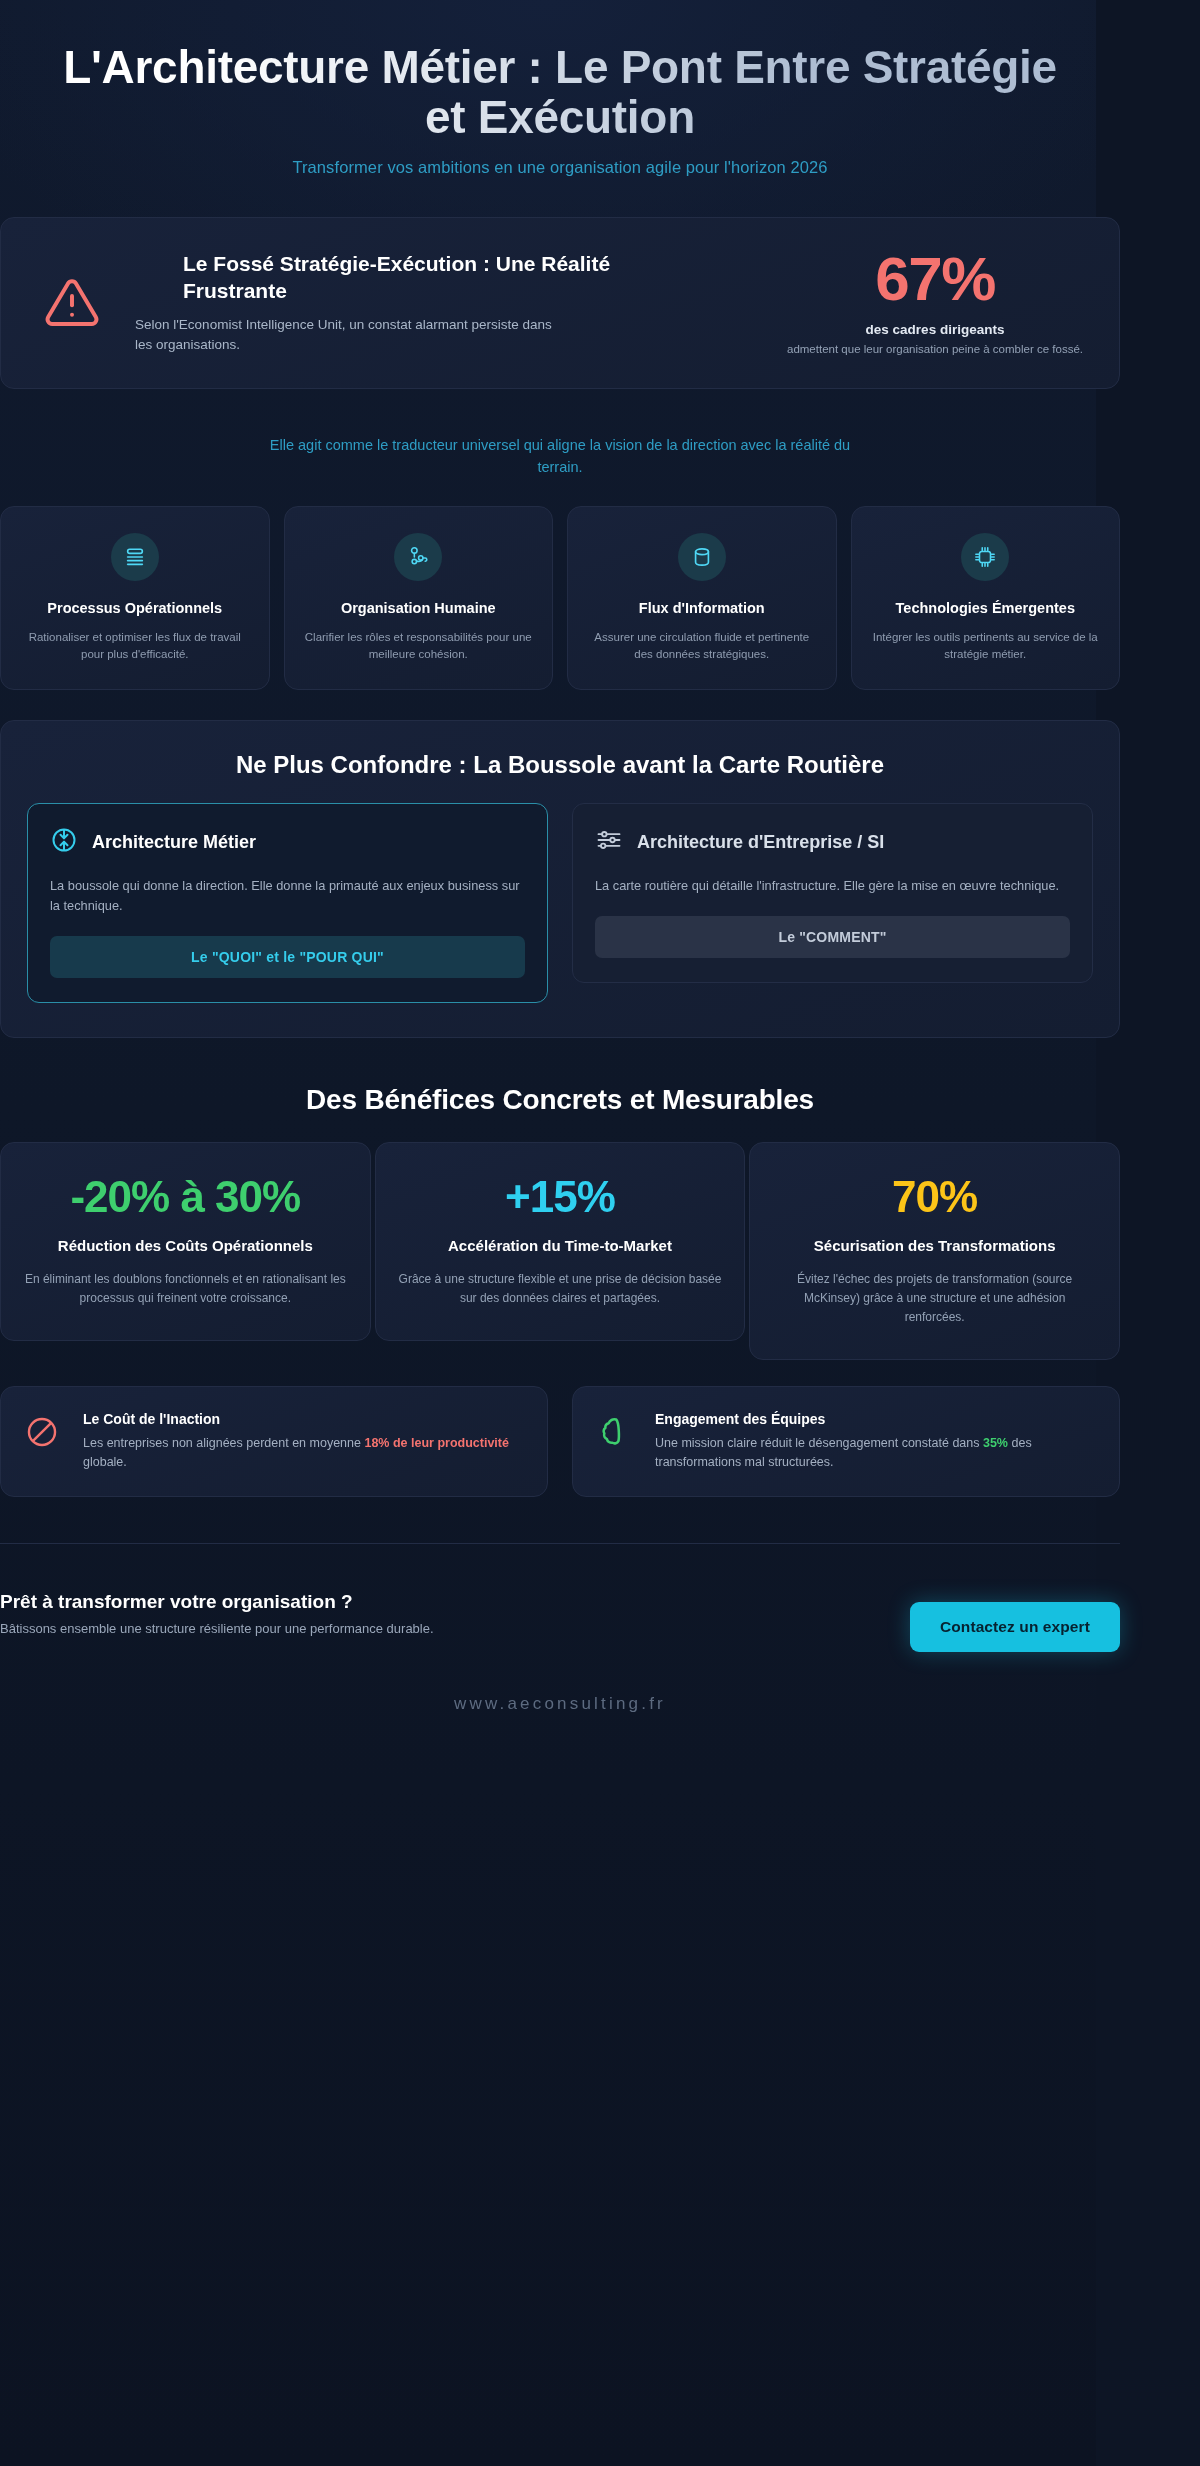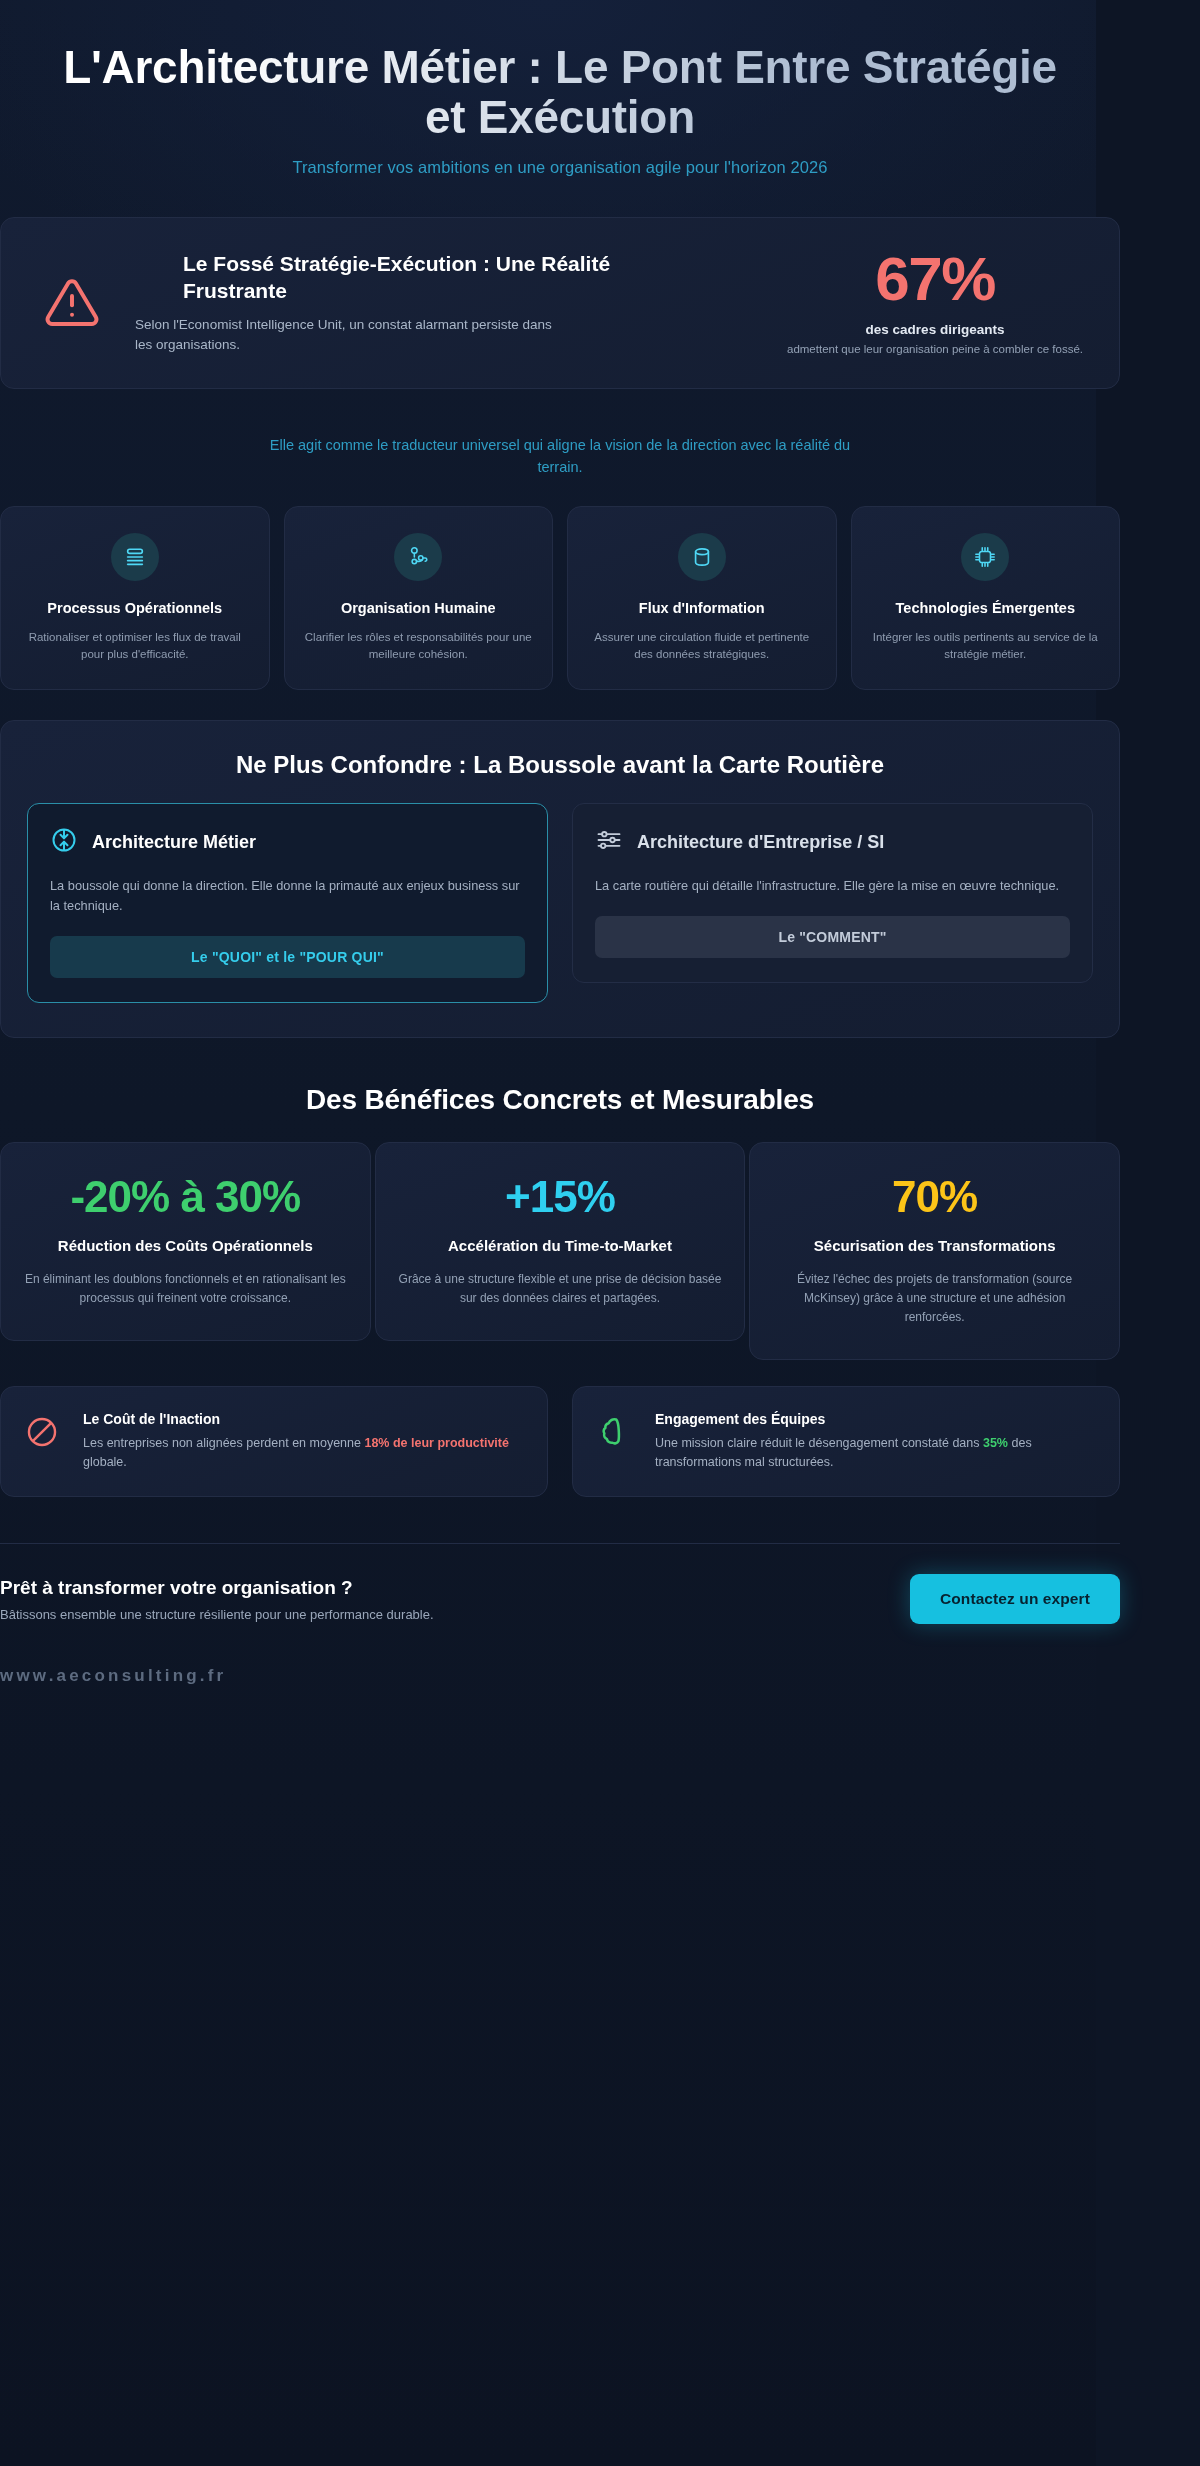--- a/index.html
+++ b/index.html
@@ -165,23 +165,24 @@
   .divider { margin-top:46px; height:1px; background:#222c45; }
   .foot { display:flex; align-items:center; justify-content:space-between; padding:30px 0 0; }
   .foot h3 { font-size:19px; font-weight:bold; color:#ffffff; }
   .foot p { margin-top:8px; font-size:13px; color:#9aa7ba; }
   .cta {
     background:#16c0e0; color:#072230; border:none;
     font-size:15.5px; font-weight:bold; letter-spacing:.1px;
     padding:16px 30px; border-radius:9px; cursor:pointer;
     box-shadow:0 0 22px rgba(22,192,224,.30);
     font-family:"Liberation Sans", sans-serif;
-  }
-  .site { padding:42px 0 40px; font-size:17px;
-    font-weight:bold; color:#5d6b80; letter-spacing:3.2px; }
+    margin-top:28px;
+  }
+  .site { text-align:center; padding:42px 0 40px; font-size:17px;
+    font-weight:normal; color:#5d6b80; letter-spacing:3.2px; }
 </style>
 </head>
 <body>
 
 <div class="page">
  <div class="wrap">
 
   <header class="hero">
     <h1>L'Architecture Métier : Le Pont Entre Stratégie et Exécution</h1>
     <div class="sub">Transformer vos ambitions en une organisation agile pour l'horizon 2026</div>

